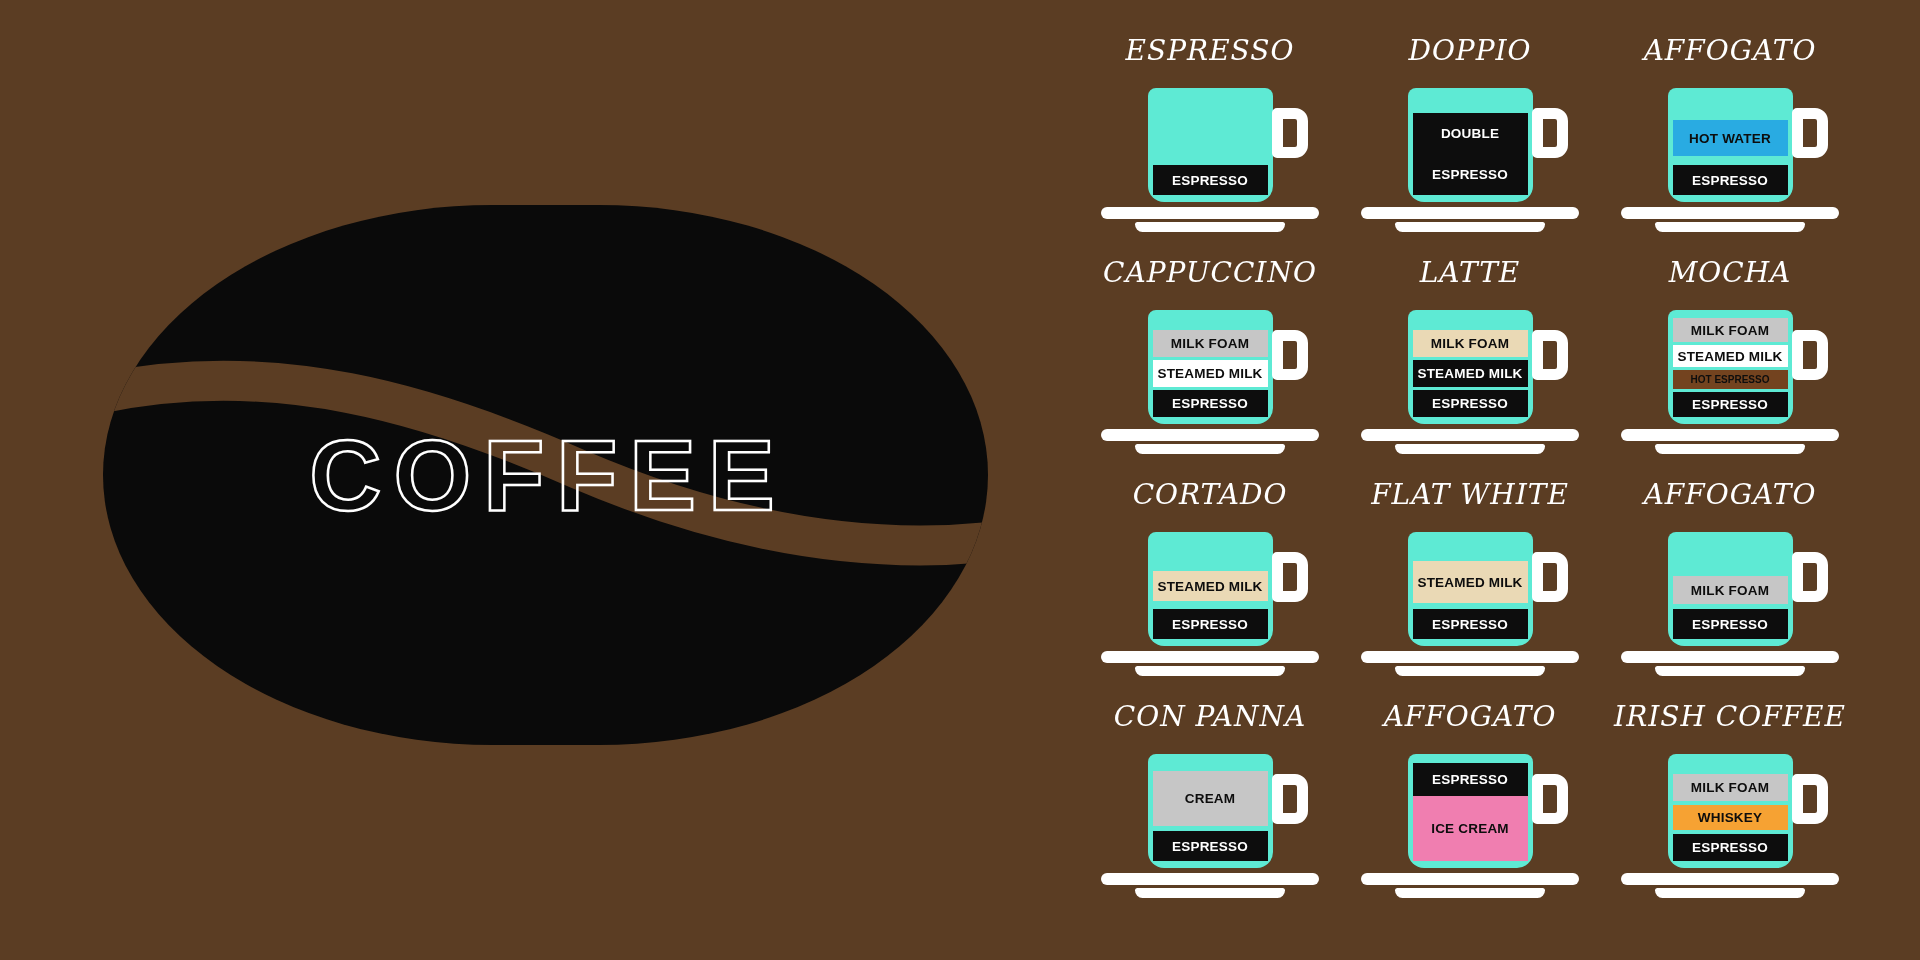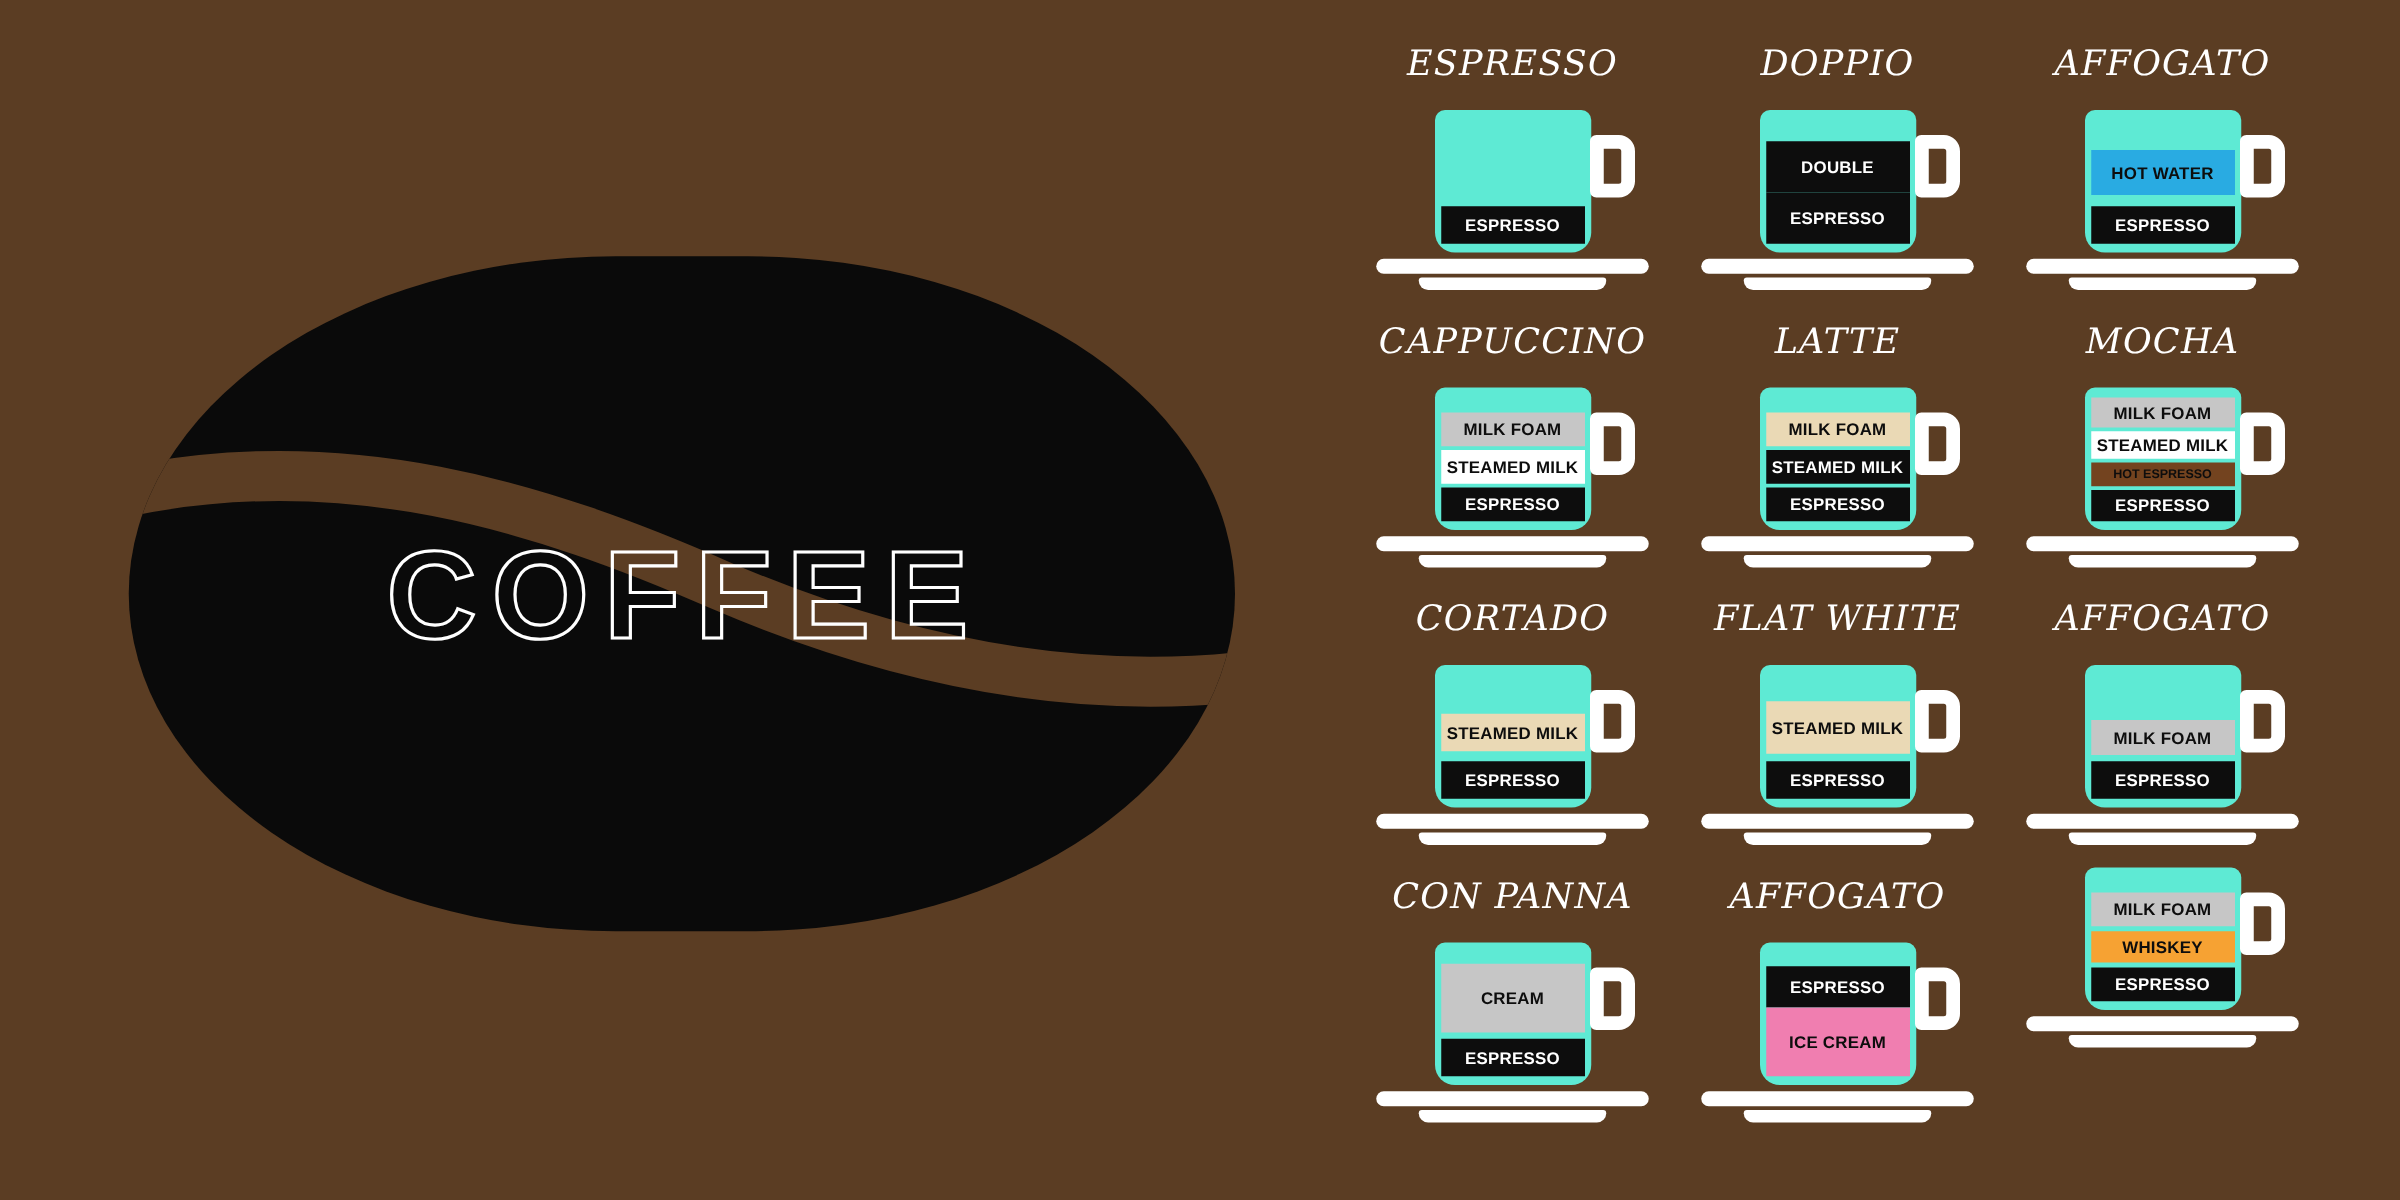--- a/index.html
+++ b/index.html
@@ -212,29 +212,30 @@
         <div class="saucer-top"></div>
         <div class="saucer-base"></div>
       </div>
     </div>
     <div class="cell">
       <div class="drink-title">AFFOGATO</div>
       <div class="cup-wrap">
         <div class="cup">
           <div class="layers">
             <div class="layer" style="background: rgb(13, 13, 13); color: rgb(255, 255, 255); height: 33px; margin-top: 0px;">ESPRESSO</div>
-            <div class="layer" style="background: rgb(240, 126, 176); color: rgb(13, 13, 13); height: 55px; margin-top: 0px;">ICE CREAM</div>
-          </div>
-          <div class="handle"></div>
-        </div>
-        <div class="saucer-top"></div>
-        <div class="saucer-base"></div>
-      </div>
-    </div>
-    <div class="cell">
+            <div class="layer" style="background: rgb(240, 126, 176); color: rgb(13, 13, 13); height: 65px; margin-top: 0px;">ICE CREAM</div>
+          </div>
+          <div class="handle"></div>
+        </div>
+        <div class="saucer-top"></div>
+        <div class="saucer-base"></div>
+      </div>
+    </div>
+    <div class="cell">
+      <div class="drink-title">IRISH COFFEE</div>
       <div class="cup-wrap">
         <div class="cup">
           <div class="layers">
             <div class="layer" style="background: rgb(198, 198, 198); color: rgb(13, 13, 13); height: 27px; margin-top: 0px;">MILK FOAM</div>
             <div class="layer" style="background: rgb(246, 162, 51); color: rgb(13, 13, 13); height: 25px; margin-top: 4px;">WHISKEY</div>
             <div class="layer" style="background: rgb(13, 13, 13); color: rgb(255, 255, 255); height: 27px; margin-top: 4px;">ESPRESSO</div>
           </div>
           <div class="handle"></div>
         </div>
         <div class="saucer-top"></div>

